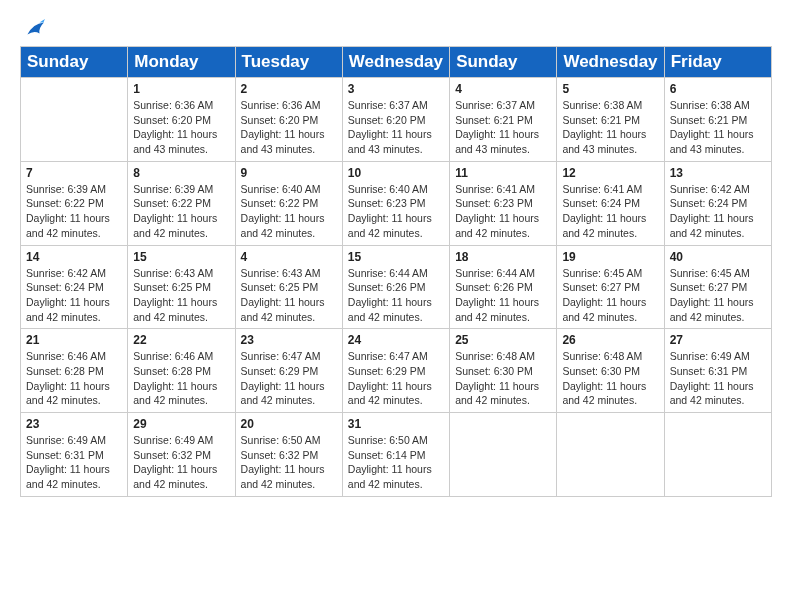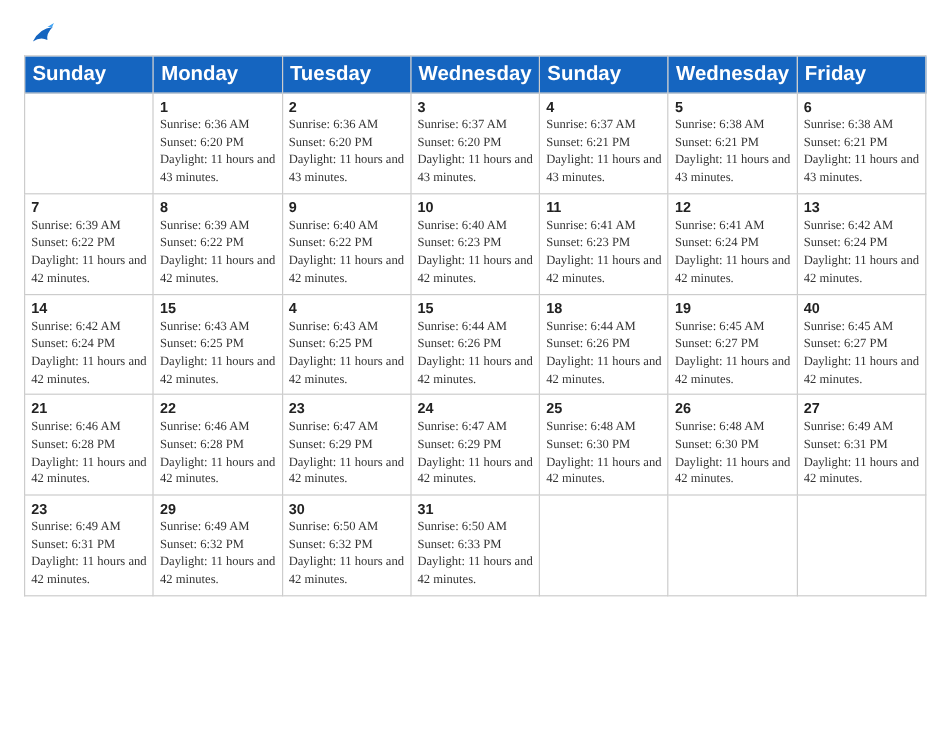--- a/index.html
+++ b/index.html
@@ -72,21 +72,20 @@
     }
     .day-num {
       font-weight: bold;
       font-size: 12px;
       margin-bottom: 2px;
       display: block;
     }
     .cell-info {
       line-height: 1.4;
       color: #333;
-      font-family: Liberation Serif, serif;
     }
     .empty-cell {
       background: #f9f9f9;
     }
     .week-row td {
       background: #fff;
     }
     .week-row:nth-child(odd) td {
       background: #fff;
     }
@@ -364,32 +363,32 @@
           </td>
           <td>
             <span class="day-num">29</span>
         <div class="cell-info">
           <span>Sunrise: 6:49 AM</span><br>
           <span>Sunset: 6:32 PM</span><br>
           <span>Daylight: 11 hours and 42 minutes.</span>
         </div>
           </td>
           <td>
-            <span class="day-num">30</span>
+            <span class="day-num">20</span>
         <div class="cell-info">
           <span>Sunrise: 6:50 AM</span><br>
           <span>Sunset: 6:32 PM</span><br>
           <span>Daylight: 11 hours and 42 minutes.</span>
         </div>
           </td>
           <td>
             <span class="day-num">31</span>
         <div class="cell-info">
           <span>Sunrise: 6:50 AM</span><br>
-          <span>Sunset: 6:33 PM</span><br>
+          <span>Sunset: 6:14 PM</span><br>
           <span>Daylight: 11 hours and 42 minutes.</span>
         </div>
           </td>
           <td class="empty-cell"></td>
           <td class="empty-cell"></td>
           <td class="empty-cell"></td>
         </tr>
       </tbody>
   </table>
 </div>

